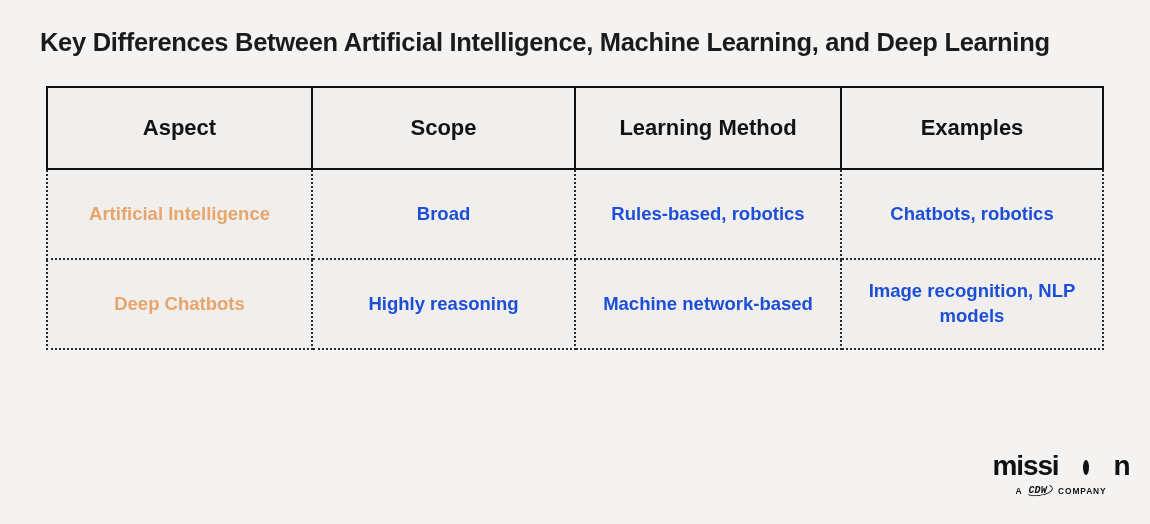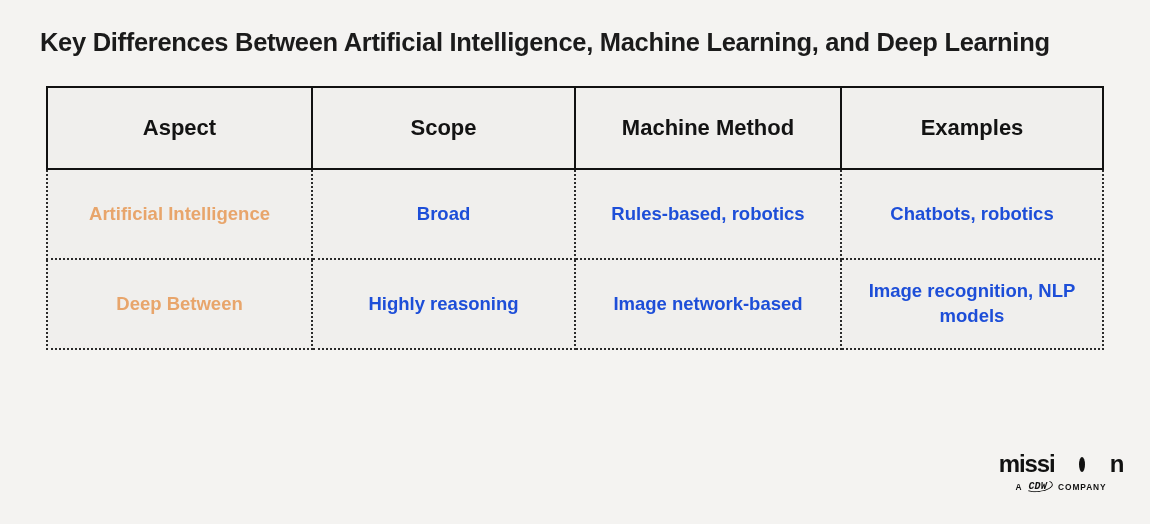--- a/index.html
+++ b/index.html
@@ -74,21 +74,21 @@
 
   .brand-logo {
     position: absolute;
     left: 1012px;
     top: 452px;
     width: 98px;
     text-align: center;
     user-select: none;
   }
   .brand-wordmark {
-    font-size: 24px;
+    font-size: 28px;
     font-weight: bold;
     color: #111111;
     letter-spacing: -1.1px;
     line-height: 1;
     display: flex;
     align-items: baseline;
     justify-content: center;
     gap: 24px;
   }
   .brand-wordmark .mark-ring {
@@ -148,35 +148,35 @@
     <colgroup>
       <col class="c0">
         <col class="c1">
         <col class="c2">
         <col class="c3">
     </colgroup>
     <thead>
       <tr>
         <th>Aspect</th>
         <th>Scope</th>
-        <th>Machine Method</th>
+        <th>Learning Method</th>
         <th>Examples</th>
       </tr>
     </thead>
     <tbody>
       <tr>
         <td class="aspect-cell">Artificial Intelligence</td>
         <td>Broad</td>
         <td>Rules-based, robotics</td>
         <td>Chatbots, robotics</td>
       </tr>
       <tr>
-        <td class="aspect-cell">Deep Between</td>
+        <td class="aspect-cell">Deep Chatbots</td>
         <td>Highly reasoning</td>
-        <td>Image network-based</td>
+        <td>Machine network-based</td>
         <td>Image recognition, NLP models</td>
       </tr>
     </tbody>
   </table>
 
   <div class="brand-logo">
     <div class="brand-wordmark">
       <span>missi</span>
       <span class="mark-ring"></span>
       <span>n</span>

